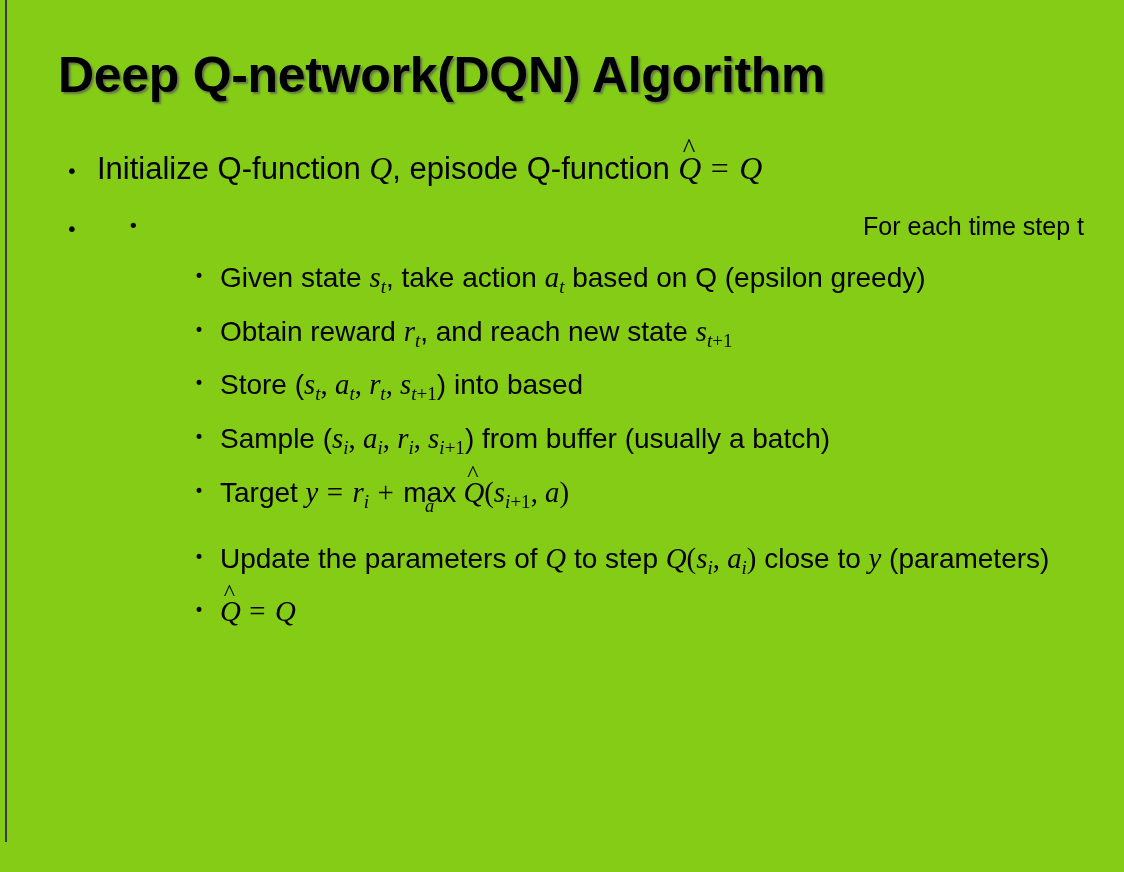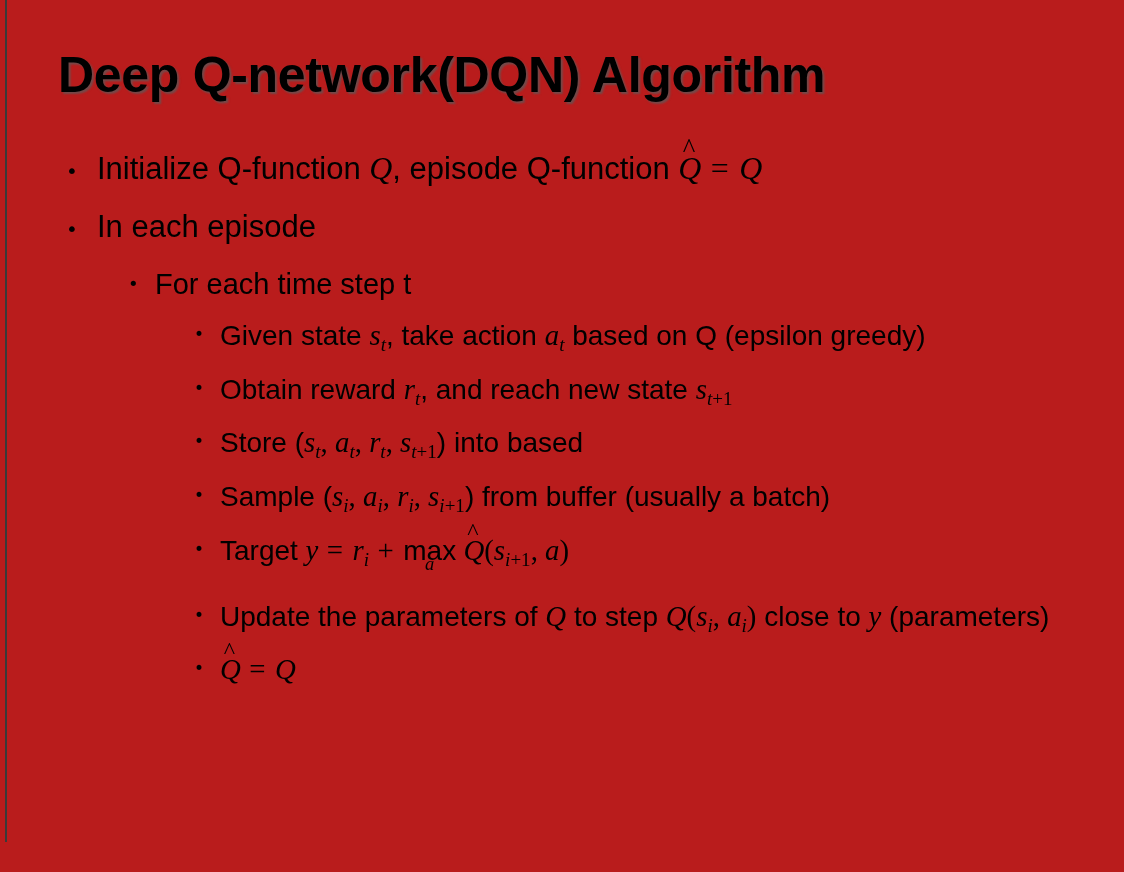--- a/index.html
+++ b/index.html
@@ -11,21 +11,21 @@
     width: 1124px;
     height: 872px;
     font-family: "Liberation Sans", sans-serif;
     color: #000000;
     overflow: hidden;
   }
   #slide {
     position: relative;
     width: 1124px;
     height: 872px;
-    background: #b91c1c;
+    background: #84cc16;
     box-sizing: border-box;
   }
   
   #left-edge-rule {
     position: absolute;
     left: 5px;
     top: 0px;
     width: 2px;
     height: 842px;
     background: #3a3a3a;
@@ -87,22 +87,23 @@
     padding-left: 155px;
     padding-right: 40px;
     margin-bottom: 12px;
   }
   .lvl2 .dot {
     left: 128px;
     top: 11px;
     font-size: 18px;
   }
   .lvl2 .txt {
-    font-size: 29px;
+    font-size: 25px;
     line-height: 40px;
+    text-align: right;
   }
 
   
   .lvl3 {
     padding-left: 220px;
     padding-right: 32px;
     margin-bottom: 6px;
   }
   .lvl3 .dot {
     left: 194px;
@@ -186,21 +187,20 @@
 
   <div id="body-list">
 
     <div class="bullet-row lvl1">
       <span class="dot">•</span>
       <span class="txt"><span>Initialize Q-function </span><span class="mi">Q</span><span>, episode Q-function </span><span class="hat-wrap"><span class="hat">^</span><span class="mi">Q</span></span><span class="mo thin"> <span>=</span> </span><span class="mi">Q</span></span>
     </div>
 
     <div class="bullet-row lvl1">
       <span class="dot">•</span>
-      <span class="txt">In each episode</span>
     </div>
 
     <div class="bullet-row lvl2">
       <span class="dot">•</span>
       <span class="txt">For each time step t</span>
     </div>
 
     <div class="bullet-row lvl3">
       <span class="dot">•</span>
       <span class="txt"><span>Given state </span><span class="mi">s</span><span class="sub">t</span><span>, take action </span><span class="mi">a</span><span class="sub">t</span><span> based on Q (epsilon greedy)</span></span>

